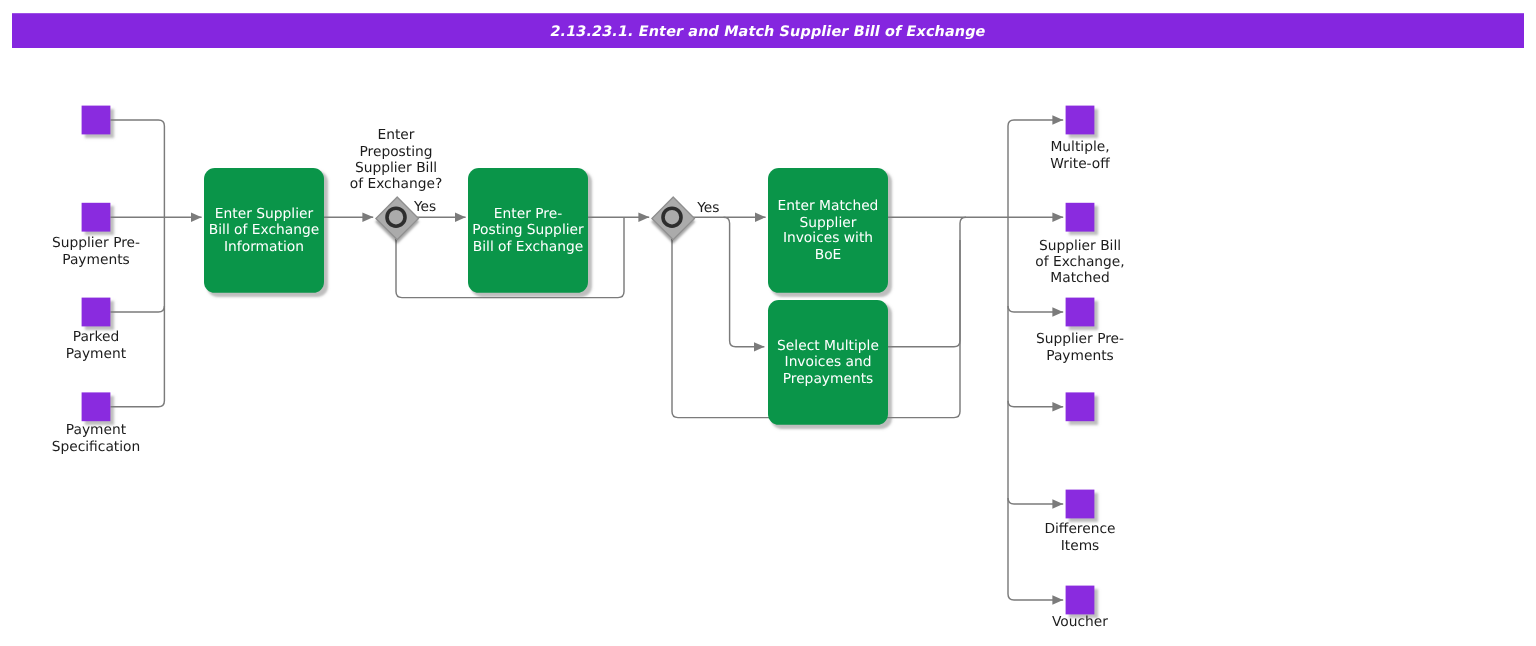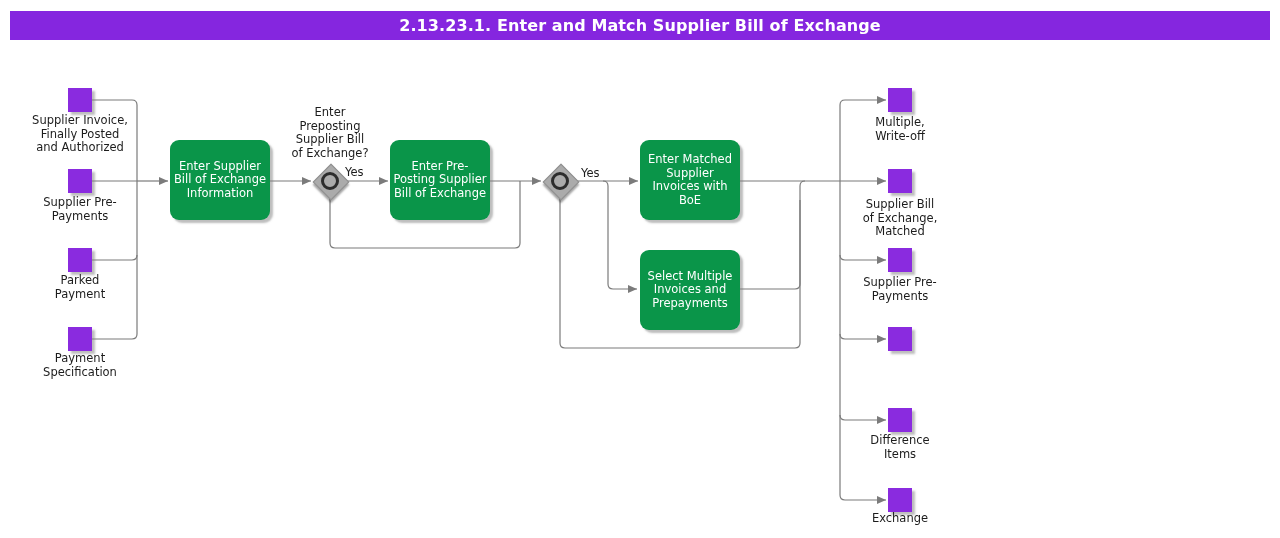--- a/index.html
+++ b/index.html
@@ -4,28 +4,28 @@
 <style>
   :root{
     --banner:#8526DF; --activity:#0A9549; --artifact:#8A2BDF;
     --connector:#7B7B7B; --text:#1C1C1C; --activity_text:#FFFFFF;
   }
   html,body{margin:0;padding:0;background:#fff;}
   .canvas{position:relative;width:1280px;height:538px;background:#fff;overflow:hidden;
           font-family:"DejaVu Sans",sans-serif;color:var(--text);}
   .banner{position:absolute;left:10px;top:11px;width:1260px;height:29px;background:var(--banner);
           display:flex;align-items:center;justify-content:center;}
-  .banner span{color:#fff;font-size:16px;font-weight:bold;letter-spacing:.1px;}
+  .banner span{color:#fff;font-size:12px;font-weight:bold;letter-spacing:.1px;font-style:italic;}
   svg.wires{position:absolute;left:0;top:0;pointer-events:none;}
   svg.wires path{fill:none;stroke:var(--connector);stroke-width:1.2;}
   svg.wires .arrhead{fill:var(--connector);stroke:none;}
   .sq{position:absolute;width:24px;height:24px;background:var(--artifact);
       box-shadow:3px 3px 2px rgba(125,125,125,.5);}
   .lbl{position:absolute;font-size:11.5px;line-height:13.5px;text-align:center;white-space:pre-line;}
-  .activity{position:absolute;width:100px;height:80px;background:var(--activity);border-radius:9px;
+  .activity{position:absolute;width:100px;height:104px;background:var(--activity);border-radius:9px;
             box-shadow:3px 3px 2px rgba(125,125,125,.5);display:flex;align-items:center;justify-content:center;}
   .activity span{color:var(--activity_text);font-size:11.5px;line-height:13.5px;text-align:center;white-space:pre-line;}
   .gateway{position:absolute;width:34px;height:34px;}
   .gw-diamond{position:absolute;left:5px;top:5px;width:24px;height:24px;background:#ABABAB;
               border:1px solid #8F8F8F;transform:rotate(45deg);box-shadow:2px 2px 2px rgba(0,0,0,.35);}
   .gw-circle{position:absolute;left:8px;top:8px;width:12px;height:12px;border:3px solid #2D2D2D;border-radius:50%;}
   .yes{position:absolute;font-size:11.5px;text-align:right;}
 </style>
 </head>
 <body>
@@ -57,23 +57,20 @@
     <path d="M740,181 H840"></path>
     <path d="M840,181 V105 Q840,100 845,100 H886" marker-end="url(#arr)"></path>
     <path d="M840,181 H886" marker-end="url(#arr)"></path>
     <path d="M840,255 Q840,260 845,260 H886" marker-end="url(#arr)"></path>
     <path d="M840,334 Q840,339 845,339 H886" marker-end="url(#arr)"></path>
     <path d="M840,415 Q840,420 845,420 H886" marker-end="url(#arr)"></path>
     <path d="M840,181 V495 Q840,500 845,500 H886" marker-end="url(#arr)"></path>
   </svg>
 
   <div class="sq" style="left:68px;top:88px"></div>
-  <div class="lbl" style="left:10px;top:114px;width:140px">Supplier Invoice,
-Finally Posted
-and Authorized</div>
 
   <div class="sq" style="left:68px;top:169px"></div>
   <div class="lbl" style="left:10px;top:196px;width:140px">Supplier Pre-
 Payments</div>
 
   <div class="sq" style="left:68px;top:248px"></div>
   <div class="lbl" style="left:10px;top:274px;width:140px">Parked
 Payment</div>
 
   <div class="sq" style="left:68px;top:327px"></div>
@@ -131,15 +128,15 @@
   <div class="lbl" style="left:830px;top:276px;width:140px">Supplier Pre-
 Payments</div>
 
   <div class="sq" style="left:888px;top:327px"></div>
 
   <div class="sq" style="left:888px;top:408px"></div>
   <div class="lbl" style="left:830px;top:434px;width:140px">Difference
 Items</div>
 
   <div class="sq" style="left:888px;top:488px"></div>
-  <div class="lbl" style="left:830px;top:512px;width:140px">Exchange</div>
+  <div class="lbl" style="left:830px;top:512px;width:140px">Voucher</div>
 
 </div>
 
 </body></html>

